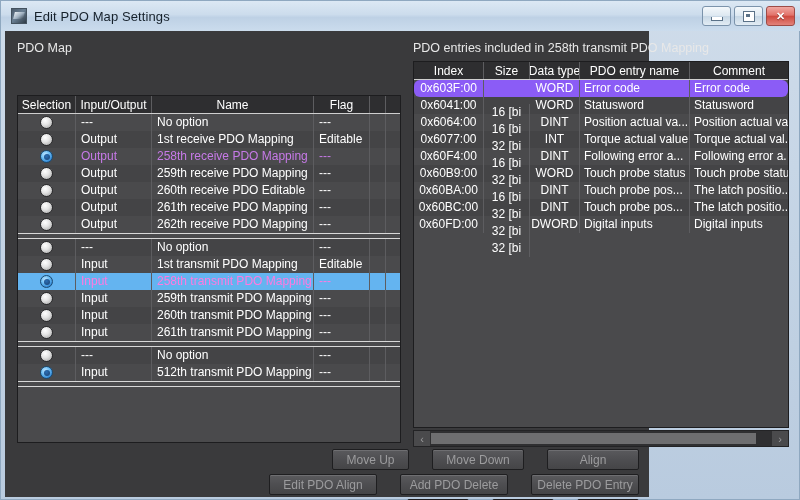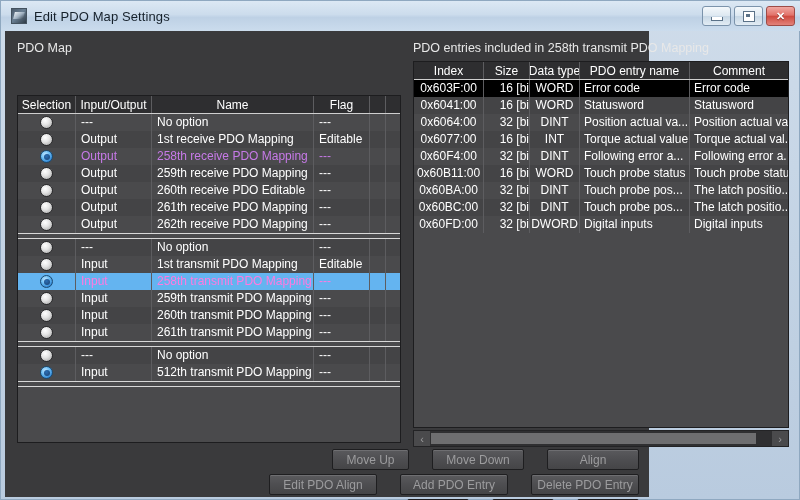--- a/index.html
+++ b/index.html
@@ -129,27 +129,27 @@
     border-right:1px solid #5d5d60;overflow:hidden;white-space:nowrap;
   }
   .r-index{width:70px;}
   .r-size{width:46px;}
   .r-type{width:50px;}
   .r-pname{width:110px;}
   .r-cmt{width:98px;border-right:none !important;}
 
   .rrow{display:flex;height:17px;font-size:12px;color:#ffffff;background:#4a4a4c;}
   .rrow.alt{background:#444446;}
-  .rrow.sel{background:#000000;color:#ffffff;}
+  .rrow.sel{background:#8b5cf6;color:#ffffff;border-radius:6px;}
   .rrow .cell{
     height:17px;line-height:17px;box-sizing:border-box;border-right:1px solid #5d5d60;
     padding-left:4px;overflow:hidden;white-space:nowrap;
   }
   .rrow .cell.r-index{text-align:center;padding-left:0;}
-  .rrow .cell.r-size{text-align:right;padding-left:0;}
+  .rrow .cell.r-size{text-align:center;padding-left:0;margin-top:24px;}
   .rrow .cell.r-type{text-align:center;padding-left:0;}
   .rrow .cell.r-cmt{border-right:none;}
 
   .hscroll{
     position:absolute;left:2px;top:395px;width:376px;height:17px;
     background:#3f3f41;border:1px solid #232325;box-sizing:border-box;display:flex;align-items:center;
   }
   .hs-arrow{
     width:16px;height:15px;display:flex;align-items:center;justify-content:center;
     background:#4a4a4c;color:#9a9a9c;font-size:11px;flex:0 0 auto;
@@ -418,21 +418,21 @@
               <div class="cell r-cmt">Torque actual val.</div>
             </div>
             <div class="rrow">
               <div class="cell r-index">0x60F4:00</div>
               <div class="cell r-size">32 [bi</div>
               <div class="cell r-type">DINT</div>
               <div class="cell r-pname">Following error a...</div>
               <div class="cell r-cmt">Following error a.</div>
             </div>
             <div class="rrow alt">
-              <div class="cell r-index">0x60B11:00</div>
+              <div class="cell r-index">0x60B9:00</div>
               <div class="cell r-size">16 [bi</div>
               <div class="cell r-type">WORD</div>
               <div class="cell r-pname">Touch probe status</div>
               <div class="cell r-cmt">Touch probe statu</div>
             </div>
             <div class="rrow">
               <div class="cell r-index">0x60BA:00</div>
               <div class="cell r-size">32 [bi</div>
               <div class="cell r-type">DINT</div>
               <div class="cell r-pname">Touch probe pos...</div>
@@ -465,21 +465,21 @@
     </div>
 
     <div class="btnrow row1">
       <div class="btn w-moveup">Move Up</div>
       <div class="btn w-movedown">Move Down</div>
       <div class="btn w-align">Align</div>
     </div>
 
     <div class="btnrow row2">
       <div class="btn w-edit">Edit PDO Align</div>
-      <div class="btn w-add">Add PDO Entry</div>
+      <div class="btn w-add">Add PDO Delete</div>
       <div class="btn w-del">Delete PDO Entry</div>
     </div>
 
     <div class="btnrow row3">
       <div class="btn enabled w-ok">OK</div>
       <div class="btn enabled w-cancel">Cancel</div>
       <div class="btn enabled w-apply">Apply</div>
     </div>
 
   </div>

